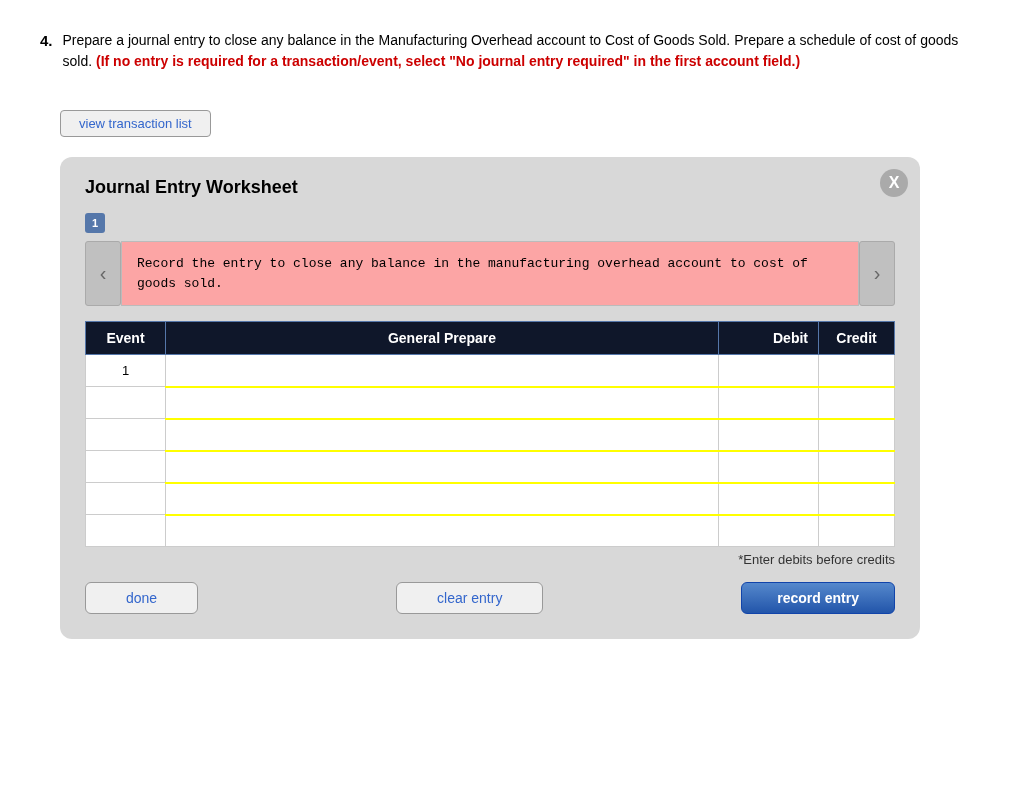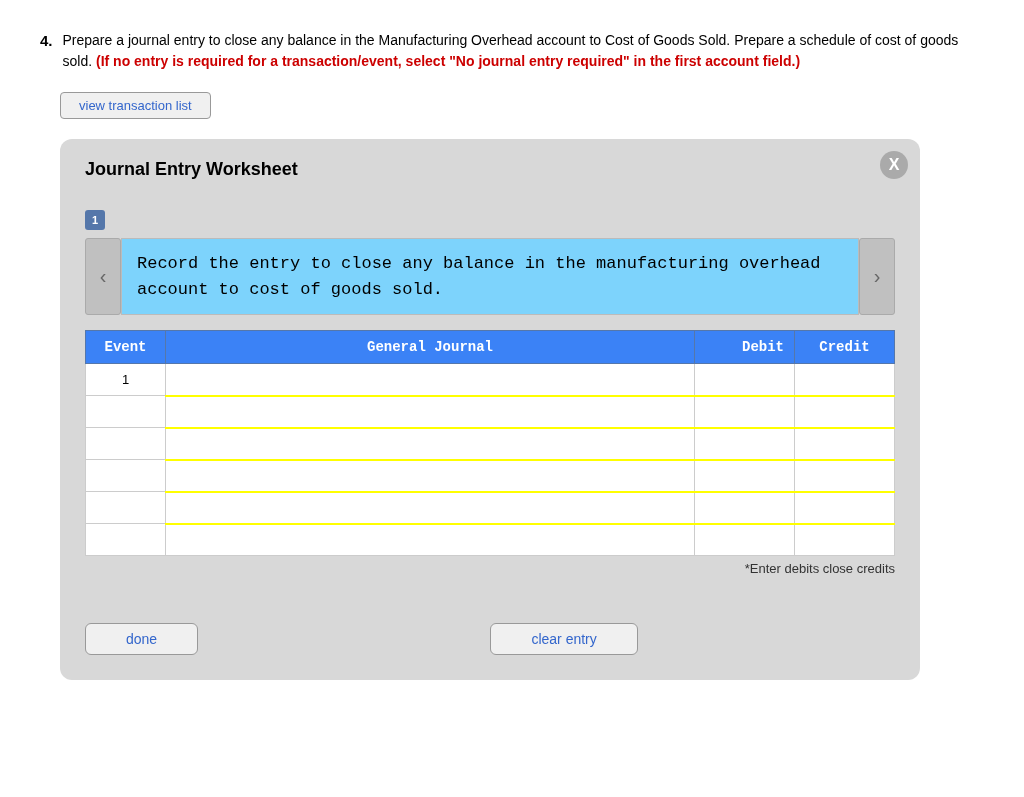--- a/index.html
+++ b/index.html
@@ -37,20 +37,21 @@
       margin-left: 20px;
     }
     .outline-btn {
       border: 1px solid #999;
       background: #f0f0f0;
       color: #3366cc;
       padding: 5px 18px;
       border-radius: 4px;
       font-size: 13px;
       cursor: pointer;
+      margin-top: 18px;
     }
 
     .worksheet-container {
       background: #d8d8d8;
       border-radius: 12px;
       padding: 20px 25px 25px 25px;
       position: relative;
       max-width: 860px;
       margin-left: 20px;
     }
@@ -69,21 +70,21 @@
       align-items: center;
       justify-content: center;
       font-size: 16px;
       font-weight: bold;
       color: #fff;
     }
 
     .worksheet-title {
       font-size: 18px;
       font-weight: bold;
-      margin-bottom: 30px;
+      margin-bottom: 15px;
       color: #000;
     }
 
     .step-badge {
       background: #5577aa;
       color: #fff;
       font-size: 11px;
       font-weight: bold;
       width: 20px;
       height: 20px;
@@ -107,58 +108,57 @@
       display: flex;
       align-items: center;
       justify-content: center;
       font-size: 20px;
       cursor: pointer;
       color: #666;
       border-radius: 3px;
     }
     .instruction-box {
       flex: 1;
-      background: #7dd3fc;
+      background: #fca5a5;
       border: 1px solid #bbb;
       padding: 12px 15px;
-      font-size: 17px;
+      font-size: 13px;
       line-height: 1.5;
       color: #000;
       font-family: 'Courier New', monospace;
     }
 
     .journal-table {
       width: 100%;
       border-collapse: collapse;
       margin-bottom: 5px;
     }
     .journal-table thead tr {
-      background: #3b82f6;
+      background: #0f172a;
       color: #fff;
-      font-family: Liberation Mono, monospace;
     }
     .journal-table thead th {
       padding: 8px 10px;
       text-align: center;
       font-size: 14px;
       font-weight: bold;
       border: 1px solid #5577aa;
     }
     .journal-table thead th:first-child {
       width: 80px;
     }
     .journal-table thead th:nth-child(2) {
       width: auto;
     }
     .journal-table thead th:nth-child(3) {
       width: 100px;
       text-align: right;
     }
     .journal-table thead th:nth-child(4) {
-      width: 100px;
+      width: 76px;
     }
 
     .journal-table tbody tr {
       background: #fff;
     }
     .journal-table tbody td {
       border: 1px solid #ccc;
       padding: 0;
       height: 32px;
     }
@@ -188,41 +188,40 @@
     .hint-text {
       text-align: right;
       font-size: 13px;
       color: #333;
       margin-bottom: 15px;
     }
 
     .bottom-buttons {
       display: flex;
       justify-content: space-between;
-      align-items: flex-end;
+      align-items: flex-start;
       gap: 35px;
     }
     .done-btn {
       background: #f0f0f0;
       border: 1px solid #999;
       color: #3366cc;
       padding: 7px 40px;
       border-radius: 6px;
       font-size: 14px;
       cursor: pointer;
     }
     .clear-btn {
       background: #f0f0f0;
       border: 1px solid #999;
       color: #3366cc;
       padding: 7px 40px;
       border-radius: 6px;
       font-size: 14px;
       cursor: pointer;
-      margin-top: 32px;
     }
     .record-btn {
       background: linear-gradient(to bottom, #5588cc, #2255aa);
       border: 1px solid #1144aa;
       color: #fff;
       padding: 7px 35px;
       border-radius: 6px;
       font-size: 14px;
       cursor: pointer;
       font-weight: bold;
@@ -260,21 +259,21 @@
     <div class="nav-arrow">‹</div>
     <div class="instruction-box">Record the entry to close any balance in the manufacturing overhead
 account to cost of goods sold.</div>
     <div class="nav-arrow">›</div>
   </div>
 
   <table class="journal-table">
     <thead>
       <tr>
         <th>Event</th>
-        <th>General Journal</th>
+        <th>General Prepare</th>
         <th>Debit</th>
         <th>Credit</th>
       </tr>
     </thead>
     <tbody>
       <tr>
         <td class="event-cell">1</td>
         <td class="journal-cell"></td>
         <td class="amount-cell"></td>
         <td class="amount-cell"></td>
@@ -305,22 +304,23 @@
       </tr>
       <tr>
         <td class="event-cell"></td>
         <td class="journal-cell"></td>
         <td class="amount-cell"></td>
         <td class="amount-cell"></td>
       </tr>
     </tbody>
   </table>
 
-  <div class="hint-text">*Enter debits close credits</div>
+  <div class="hint-text">*Enter debits before credits</div>
 
   <div class="bottom-buttons">
     <button class="done-btn">done</button>
     <div class="center-btns">
       <button class="clear-btn">clear entry</button>
     </div>
+    <button class="record-btn">record entry</button>
   </div>
 
 </div>
 
 </body></html>

